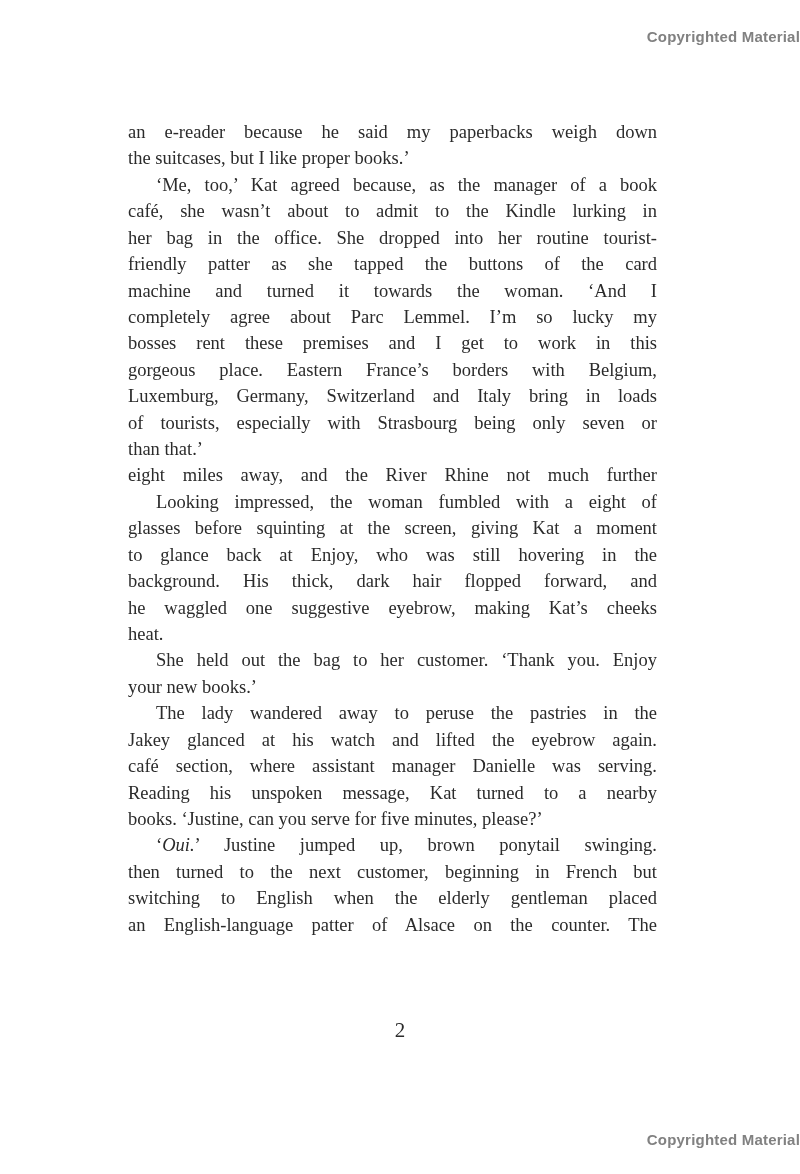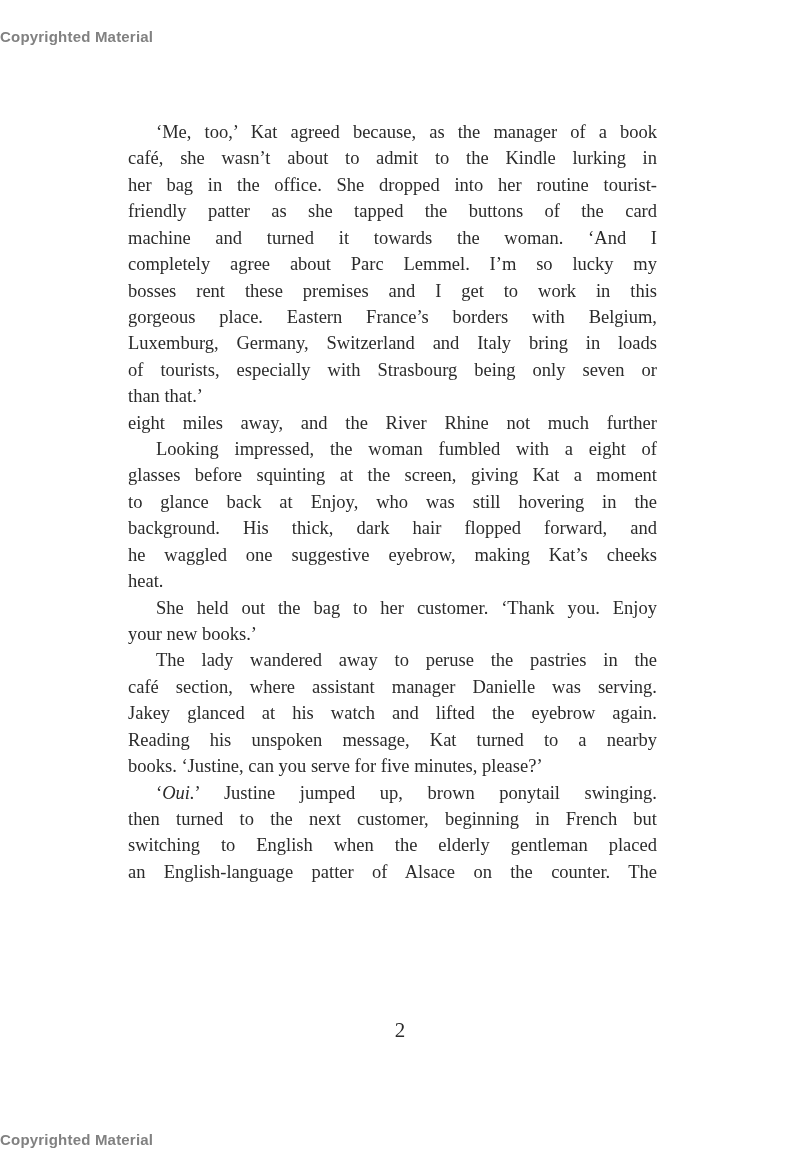--- a/index.html
+++ b/index.html
@@ -16,21 +16,21 @@
     height: 1174px;
     background: var(--page-bg);
     position: relative;
     overflow: hidden;
     font-family: "Liberation Serif", serif;
   }
   .notice {
     position: absolute;
     left: 0;
     width: 100%;
-    text-align: left;
+    text-align: right;
     font-family: "Liberation Sans", sans-serif;
     font-weight: bold;
     font-size: 15px;
     letter-spacing: 0.2px;
     color: var(--notice-text);
   }
   .notice-top { top: 28px; }
   .notice-bottom { top: 1131px; }
   .book-text {
     position: absolute;
@@ -62,20 +62,24 @@
     color: var(--body-text);
   }
 </style>
 </head>
 <body>
 
 <div class="notice notice-top">Copyrighted Material</div>
 
 <div class="book-text">
     <div class="paragraph">
+      <div class="line">an e-reader because he said my paperbacks weigh down</div>
+      <div class="line no-justify">the suitcases, but I like proper books.’</div>
+    </div>
+    <div class="paragraph">
       <div class="line indent">‘Me, too,’ Kat agreed because, as the manager of a book</div>
       <div class="line">café, she wasn’t about to admit to the Kindle lurking in</div>
       <div class="line">her bag in the office. She dropped into her routine tourist-</div>
       <div class="line">friendly patter as she tapped the buttons of the card</div>
       <div class="line">machine and turned it towards the woman. ‘And I</div>
       <div class="line">completely agree about Parc Lemmel. I’m so lucky my</div>
       <div class="line">bosses rent these premises and I get to work in this</div>
       <div class="line">gorgeous place. Eastern France’s borders with Belgium,</div>
       <div class="line">Luxemburg, Germany, Switzerland and Italy bring in loads</div>
       <div class="line">of tourists, especially with Strasbourg being only seven or</div>
@@ -89,22 +93,22 @@
       <div class="line">background. His thick, dark hair flopped forward, and</div>
       <div class="line">he waggled one suggestive eyebrow, making Kat’s cheeks</div>
       <div class="line no-justify">heat.</div>
     </div>
     <div class="paragraph">
       <div class="line indent">She held out the bag to her customer. ‘Thank you. Enjoy</div>
       <div class="line no-justify">your new books.’</div>
     </div>
     <div class="paragraph">
       <div class="line indent">The lady wandered away to peruse the pastries in the</div>
+      <div class="line">Jakey glanced at his watch and lifted the eyebrow again.</div>
       <div class="line">café section, where assistant manager Danielle was serving.</div>
-      <div class="line">Jakey glanced at his watch and lifted the eyebrow again.</div>
       <div class="line">Reading his unspoken message, Kat turned to a nearby</div>
       <div class="line no-justify">books. ‘Justine, can you serve for five minutes, please?’</div>
     </div>
     <div class="paragraph">
       <div class="line indent"><span>‘</span><span class="italic">Oui.</span><span>’ Justine jumped up, brown ponytail swinging.</span></div>
       <div class="line">then turned to the next customer, beginning in French but</div>
       <div class="line">switching to English when the elderly gentleman placed</div>
       <div class="line">an English-language patter of Alsace on the counter. The</div>
     </div>
   </div>

